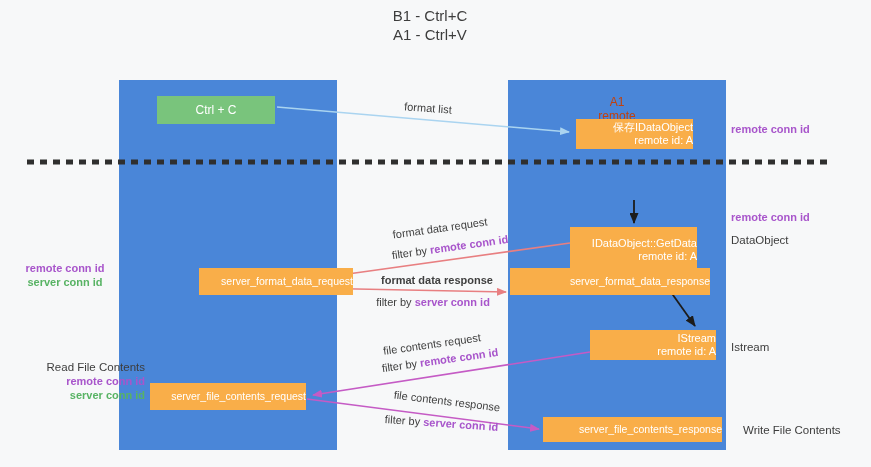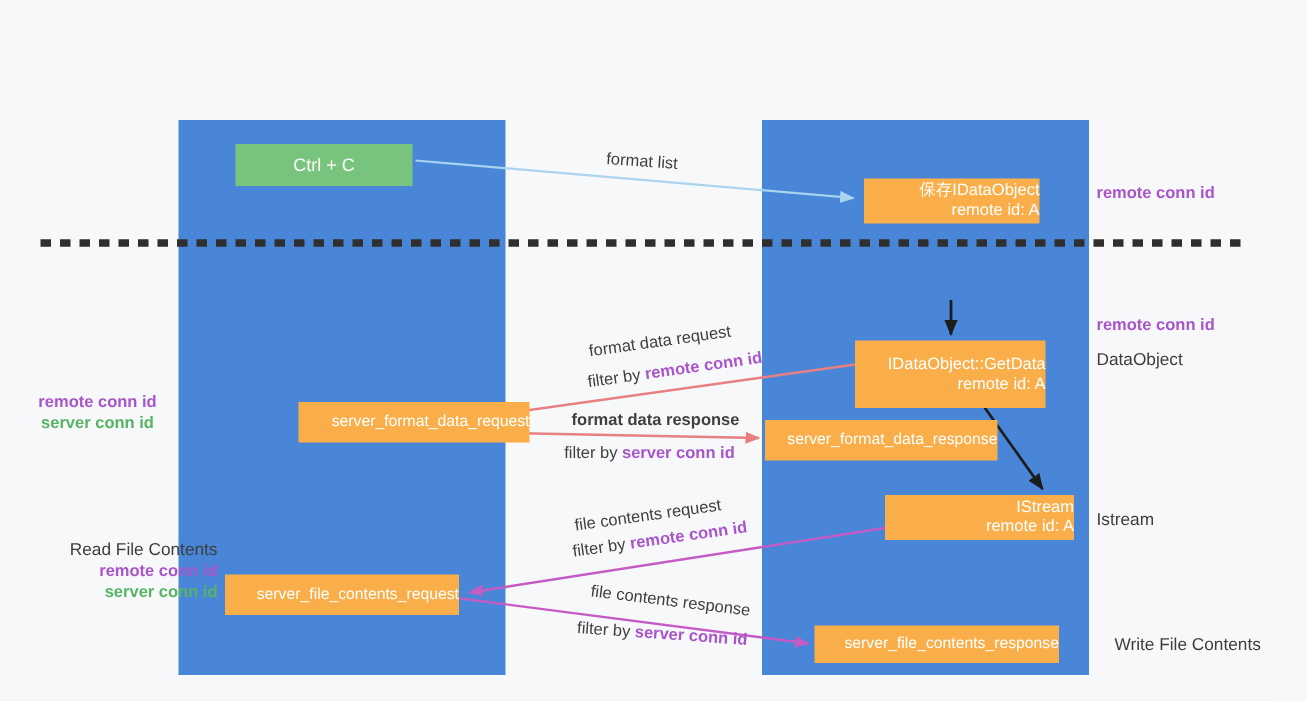--- a/index.html
+++ b/index.html
@@ -53,25 +53,31 @@
     <line x1="277" y1="107" x2="569" y2="132" stroke="var(--arrow_blue,#aad4f0)" stroke-width="1.4" marker-end="url(#m-blue)"></line>
     <line x1="634" y1="200" x2="634" y2="223" stroke="var(--arrow_black,#1c1c1c)" stroke-width="1.8" marker-end="url(#m-black)"></line>
     <line x1="646" y1="257" x2="695" y2="326" stroke="var(--arrow_black,#1c1c1c)" stroke-width="1.8" marker-end="url(#m-black)"></line>
     <line x1="570" y1="243" x2="312" y2="279" stroke="var(--arrow_salmon,#e87f81)" stroke-width="1.6" marker-end="url(#m-salmon)"></line>
     <line x1="307" y1="288" x2="506" y2="292" stroke="var(--arrow_salmon,#e87f81)" stroke-width="1.6" marker-end="url(#m-salmon)"></line>
     <line x1="590" y1="352" x2="313" y2="395" stroke="var(--arrow_magenta,#c55bc5)" stroke-width="1.6" marker-end="url(#m-magenta)"></line>
     <line x1="307" y1="399" x2="539" y2="429" stroke="var(--arrow_magenta,#c55bc5)" stroke-width="1.6" marker-end="url(#m-magenta)"></line>
   </svg>
 
   <div class="title">
+    <div>B1 - Ctrl+C</div>
+    <div>A1 - Ctrl+V</div>
   </div>
 
   <div class="col-header" style="left:119px;">
     <div>B1</div>
     <div>connection</div>
+  </div>
+  <div class="col-header" style="left:508px;">
+    <div>A1</div>
+    <div>remote</div>
   </div>
 
   <div class="node green" style="left:157px;top:96px;width:118px;height:28px;">
     <span>Ctrl + C</span>
   </div>
 
   <div class="node orange" style="left:576px;top:119px;width:117px;height:30px;">
     <span>保存IDataObject</span>
     <span>remote id: A</span>
   </div>
@@ -79,34 +85,34 @@
 
   <div class="node orange" style="left:570px;top:227px;width:127px;height:45px;">
     <span>IDataObject::GetData</span>
     <span>remote id: A</span>
   </div>
 
   <div class="node orange small-text" style="left:152px;top:268px;width:154px;height:27px;margin-left:47px;">
     <span>server_format_data_request</span>
   </div>
 
-  <div class="node orange small-text" style="left:510px;top:280px;width:155px;height:27px;">
+  <div class="node orange small-text" style="left:510px;top:268px;width:155px;height:27px;padding-left:45px;">
     <span>server_format_data_response</span>
   </div>
 
   <div class="node orange" style="left:590px;top:330px;width:126px;height:30px;">
     <span>IStream</span>
     <span>remote id: A</span>
   </div>
 
   <div class="node orange small-text" style="left:150px;top:383px;width:156px;height:27px;">
     <span>server_file_contents_request</span>
   </div>
 
-  <div class="node orange small-text" style="left:543px;top:417px;width:163px;height:25px;">
+  <div class="node orange small-text" style="left:543px;top:417px;width:163px;height:25px;padding-left:16px;">
     <span>server_file_contents_response</span>
   </div>
 
   <div class="side-label purple" style="left:731px;top:123px;">remote conn id</div>
   <div class="side-label purple" style="left:731px;top:211px;">remote conn id</div>
   <div class="side-label" style="left:731px;top:234px;">DataObject</div>
   <div class="side-label" style="left:731px;top:341px;">Istream</div>
   <div class="side-label" style="left:743px;top:424px;">Write File Contents</div>
 
   <div class="side-label lh" style="left:0px;top:261px;width:130px;text-align:center;">

